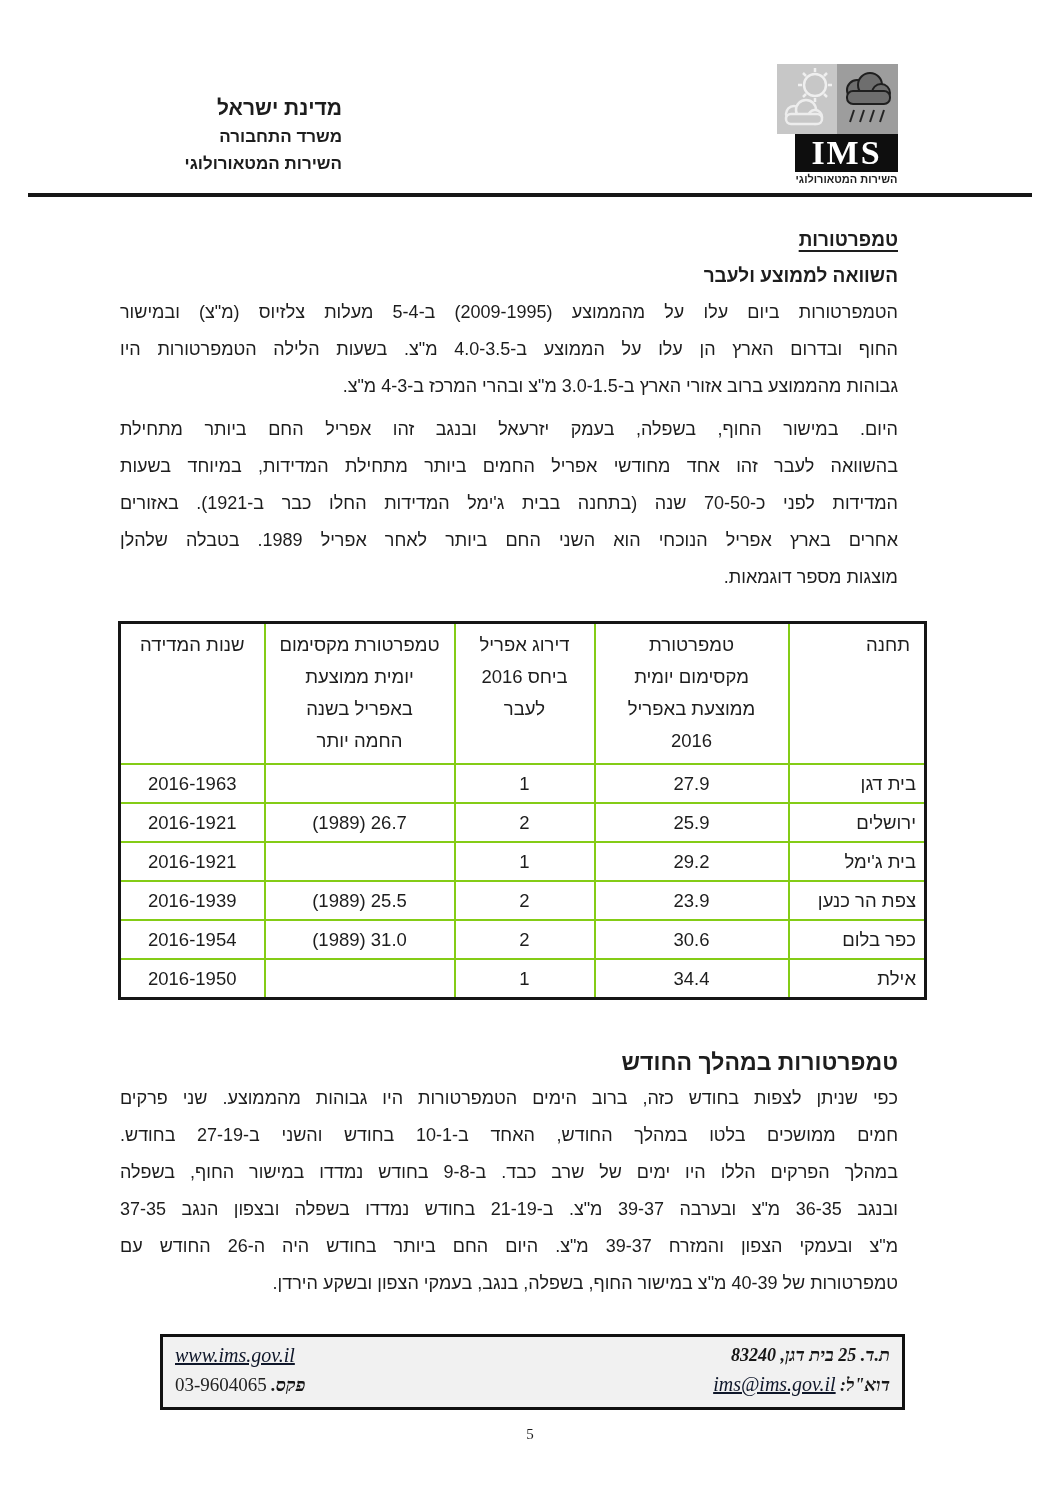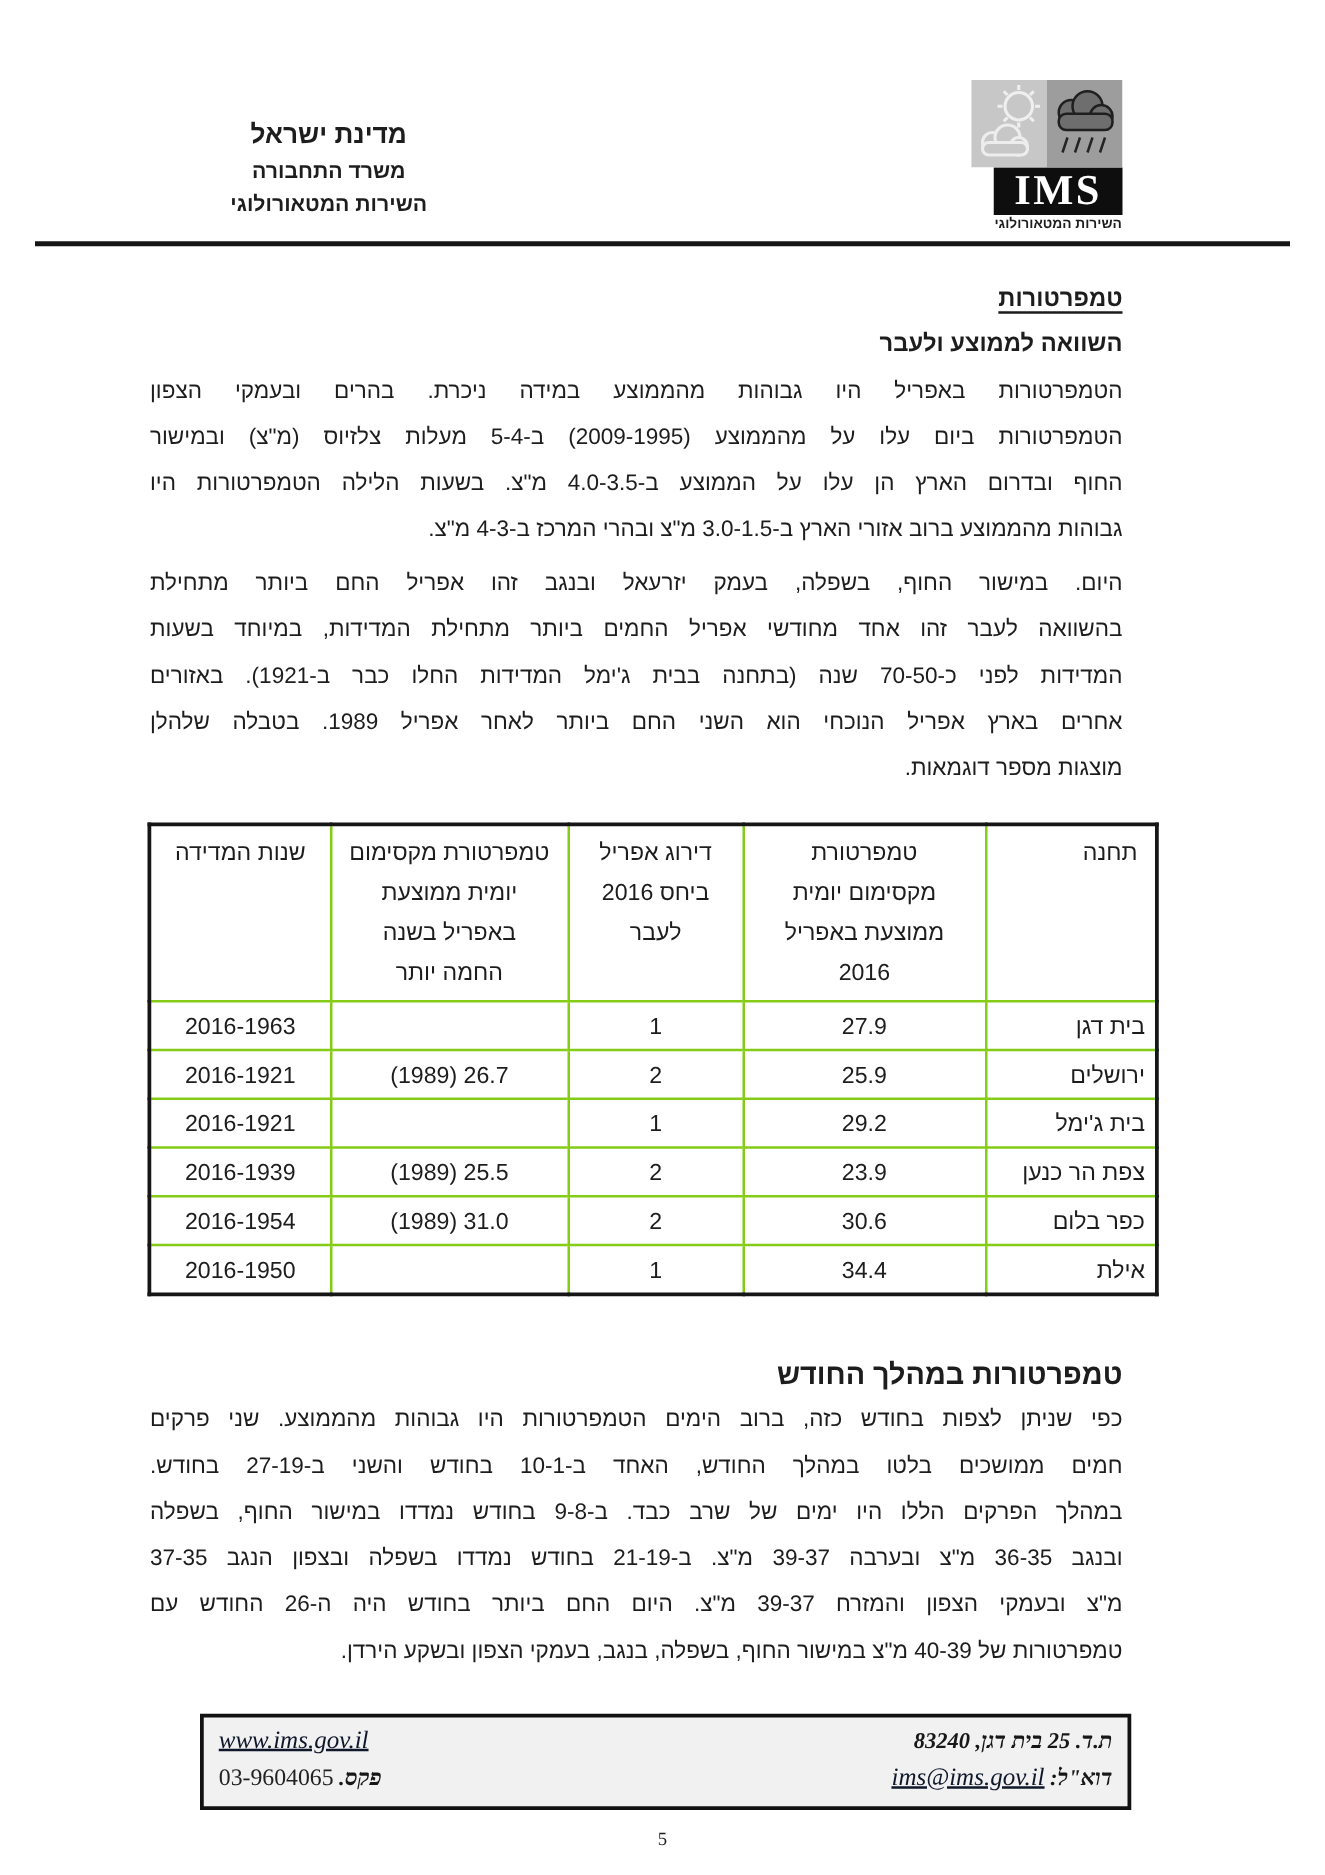--- a/index.html
+++ b/index.html
@@ -1,20 +1,20 @@
 <!DOCTYPE html>
 <html dir="rtl" lang="he"><head>
 <meta charset="utf-8">
 <style>
   html,body{margin:0;padding:0;background:#ffffff;}
   .page{position:relative;width:1060px;height:1500px;background:#ffffff;overflow:hidden;
         direction:rtl;color:#1d1d1d;font-family:"Liberation Sans","DejaVu Sans",sans-serif;}
   
   .header{position:relative;height:196px;}
-  .ministry{position:absolute;left:168px;top:96px;width:190px;text-align:center;}
+  .ministry{position:absolute;left:152px;top:96px;width:190px;text-align:right;}
   .m1{font-size:21px;font-weight:bold;margin-bottom:7px;}
   .m2,.m3{font-size:17px;font-weight:bold;margin-bottom:7px;}
   .logo{position:absolute;left:795px;top:64px;width:103px;}
   .tiles{display:flex;height:70px;}
   .tiles svg{display:block;}
   .band{height:38px;background:#0e0e0e;color:#ffffff;text-align:center;
         font-family:"Liberation Serif","DejaVu Serif",serif;font-weight:bold;
         font-size:34px;line-height:37px;letter-spacing:2px;}
   .caption{font-size:11px;font-weight:bold;text-align:center;white-space:nowrap;padding-top:1px;}
   .rule{position:absolute;top:193px;left:28px;right:28px;border-top:4px solid #161616;}
@@ -109,21 +109,20 @@
       <div class="band">IMS</div>
       <div class="caption">השירות המטאורולוגי</div>
     </div>
     <div class="rule"></div>
   </div>
 
   <div class="title">טמפרטורות</div>
   <div class="subtitle">השוואה לממוצע ולעבר</div>
 
   <div class="textblock para">
-      <div class="bline jline">הטמפרטורות באפריל היו גבוהות מהממוצע במידה ניכרת. בהרים ובעמקי הצפון</div>
       <div class="bline jline">הטמפרטורות ביום עלו על מהממוצע (2009-1995) ב-5-4 מעלות צלזיוס (מ"צ) ובמישור</div>
       <div class="bline jline">החוף ובדרום הארץ הן עלו על הממוצע ב-4.0-3.5 מ"צ. בשעות הלילה הטמפרטורות היו</div>
       <div class="bline lline">גבוהות מהממוצע ברוב אזורי הארץ ב-3.0-1.5 מ"צ ובהרי המרכז ב-4-3 מ"צ.</div>
     </div>
   <div class="textblock para">
       <div class="bline jline">היום. במישור החוף, בשפלה, בעמק יזרעאל ובנגב זהו אפריל החם ביותר מתחילת</div>
       <div class="bline jline">בהשוואה לעבר זהו אחד מחודשי אפריל החמים ביותר מתחילת המדידות, במיוחד בשעות</div>
       <div class="bline jline">המדידות לפני כ-70-50 שנה (בתחנה בבית ג'ימל המדידות החלו כבר ב-1921). באזורים</div>
       <div class="bline jline">אחרים בארץ אפריל הנוכחי הוא השני החם ביותר לאחר אפריל 1989. בטבלה שלהלן</div>
       <div class="bline lline">מוצגות מספר דוגמאות.</div>

